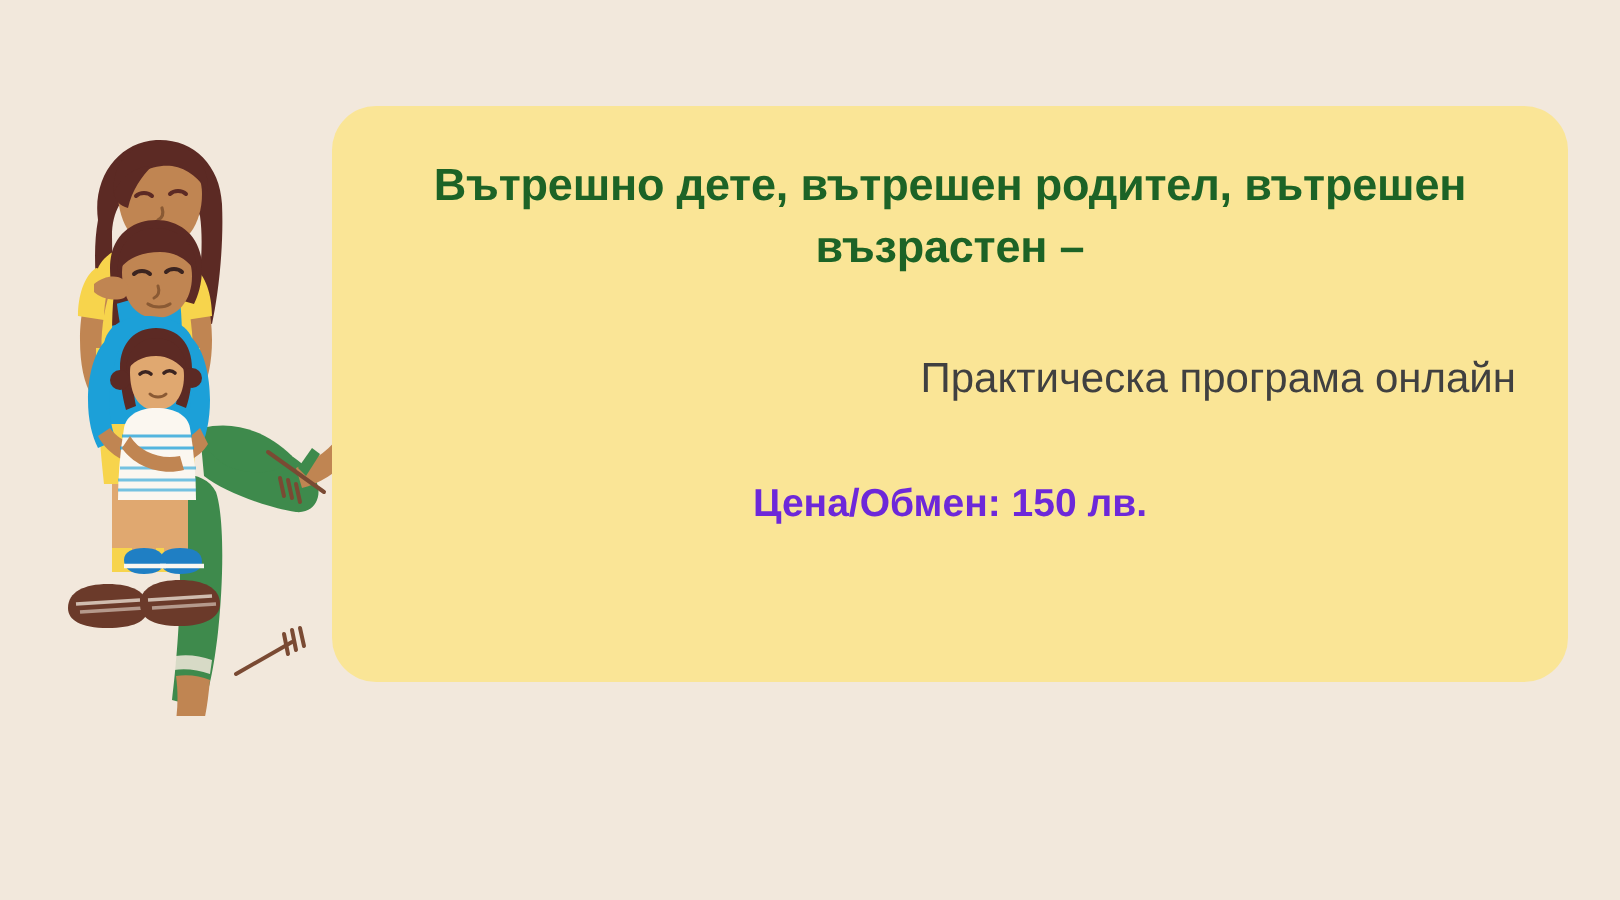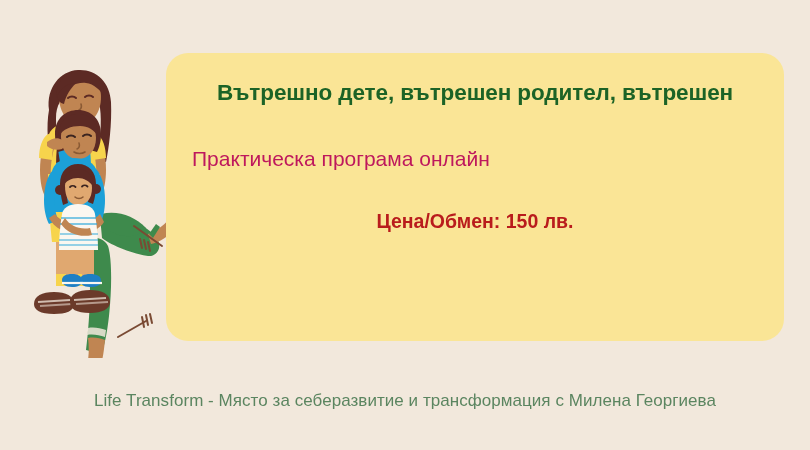--- a/index.html
+++ b/index.html
@@ -62,34 +62,34 @@
     line-height: 31px;
     letter-spacing: -0.1px;
   }
   #headline .hl-line {
     display: block;
   }
 
   #subtitle {
     margin: 0;
     width: 100%;
-    text-align: left;
-    color: #be185d;
+    text-align: right;
+    color: #404040;
     font-family: "Liberation Sans", sans-serif;
     font-weight: normal;
     font-size: 21px;
     line-height: 26px;
     padding-top: 38px;
   }
 
   #price {
     margin: 0;
     width: 100%;
     text-align: center;
-    color: #b91c1c;
+    color: #6d28d9;
     font-family: "Liberation Sans", sans-serif;
     font-weight: bold;
     font-size: 19.5px;
     line-height: 24px;
     padding-top: 37px;
   }
 
   
   #footer {
     position: absolute;
@@ -239,23 +239,23 @@
         <path d="M142 276 L144 285"></path>
       </g>
 
     </svg>
   </div>
 
   <div id="card">
 
     <h1 id="headline">
       <span class="hl-line">Вътрешно дете, вътрешен родител, вътрешен</span>
+      <span class="hl-line">възрастен –</span>
     </h1>
 
     <p id="subtitle">Практическа програма онлайн</p>
 
     <p id="price">Цена/Обмен: 150 лв.</p>
 
   </div>
 
-  <div id="footer">Life Transform - Място за себеразвитие и трансформация с Милена Георгиева</div>
 
 </div>
 
 </body></html>

